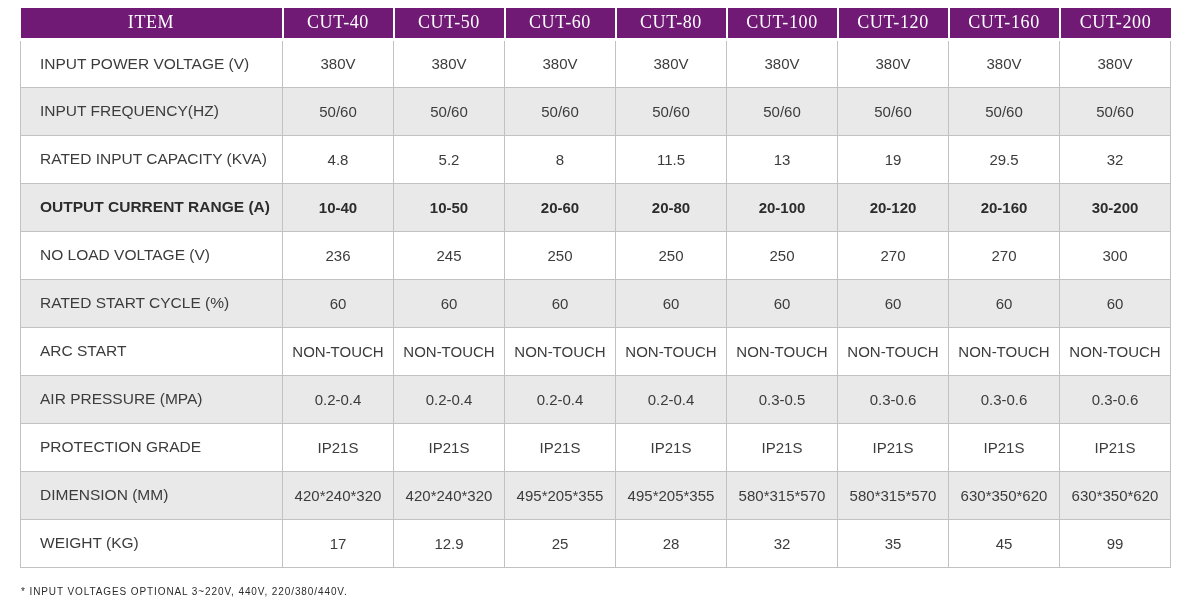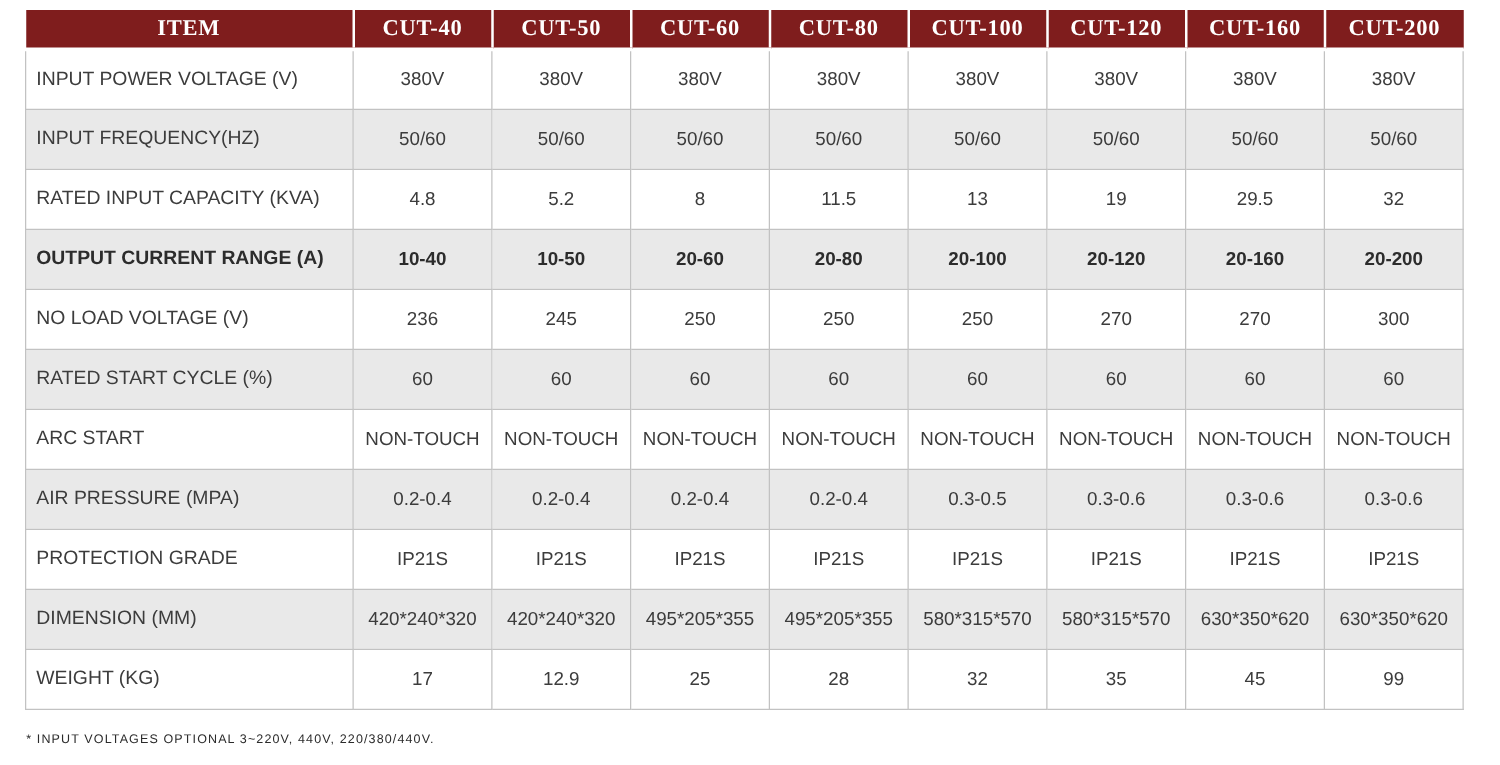--- a/index.html
+++ b/index.html
@@ -11,24 +11,24 @@
     overflow: hidden;
   }
   table.spec-table {
     position: absolute;
     left: 20px; top: 8px;
     width: 1150px;
     border-collapse: collapse;
     table-layout: fixed;
   }
   .spec-table th {
-    background: #7f1d1d;
+    background: #701a75;
     color: #ffffff;
     font-family: "Liberation Serif", serif;
-    font-weight: bold;
+    font-weight: normal;
     font-size: 18px;
     letter-spacing: 0.6px;
     height: 31px;
     text-align: center;
     vertical-align: middle;
     border-right: 2px solid #ffffff;
     border-bottom: 3px solid #ffffff;
   }
   .spec-table th:last-child { border-right: none; margin-left: 29px; }
   .spec-table td {
@@ -38,21 +38,21 @@
     text-align: center;
     vertical-align: middle;
     border: 1px solid #c2c2c2;
     background: #ffffff;
     overflow: hidden;
     white-space: nowrap;
   }
   .spec-table tbody tr:nth-child(even) td { background: #e9e9e9; }
   .spec-table td.label {
     text-align: left;
-    padding-left: 8px;
+    padding-left: 19px;
     font-size: 15.5px;
   }
   .spec-table tr.bold-row td {
     font-weight: bold;
     color: #2c2c2c;
   }
   .spec-table tbody { border: 1px solid #9c9c9c; }
   .footnote {
     position: absolute;
     left: 21px; top: 586px;
@@ -126,21 +126,21 @@
     </tr>
     <tr class="bold-row">
       <td class="label">OUTPUT CURRENT RANGE (A)</td>
       <td>10-40</td>
       <td>10-50</td>
       <td>20-60</td>
       <td>20-80</td>
       <td>20-100</td>
       <td>20-120</td>
       <td>20-160</td>
-      <td>20-200</td>
+      <td>30-200</td>
     </tr>
     <tr>
       <td class="label">NO LOAD VOLTAGE (V)</td>
       <td>236</td>
       <td>245</td>
       <td>250</td>
       <td>250</td>
       <td>250</td>
       <td>270</td>
       <td>270</td>

